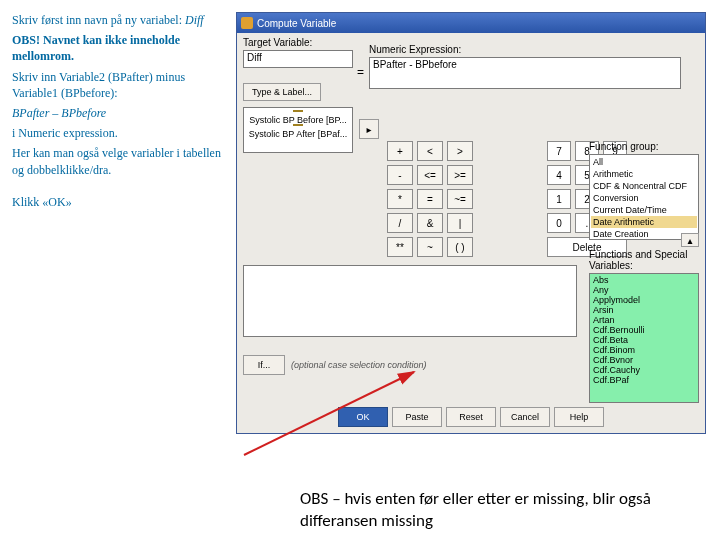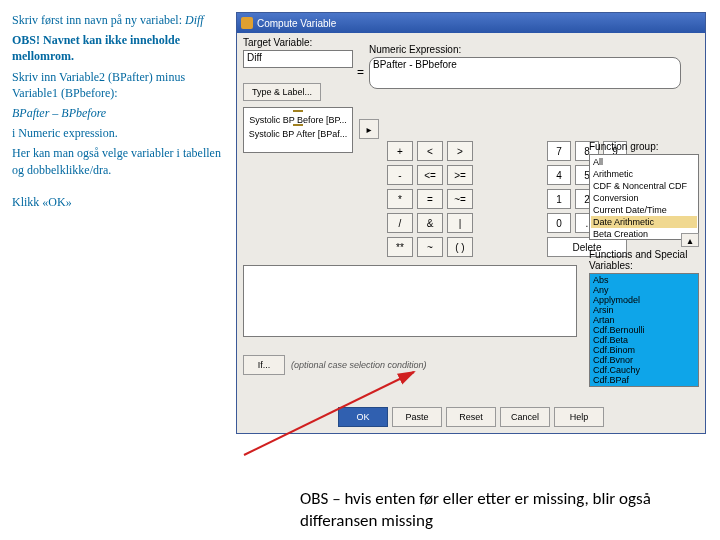--- a/index.html
+++ b/index.html
@@ -12,38 +12,38 @@
   
   .dialog { position: absolute; left: 236px; top: 12px; width: 470px; height: 422px; border: 1px solid #3b5998; background: #eceae5; font-size: 10px; }
   .titlebar { height: 20px; background: linear-gradient(#4b76c9,#2a55a8); color: #fff; display: flex; align-items: center; padding: 0 4px; }
   .titlebar .icon { width: 12px; height: 12px; background: #e0a030; border-radius: 2px; margin-right: 4px; }
   .dlg-body { position: relative; padding: 6px; height: calc(100% - 20px); }
   .lbl { font-size: 10px; color: #000; margin-bottom: 2px; }
   .field { background: #fff; border: 1px solid #7a7a7a; height: 18px; padding: 1px 3px; font-size: 10px; }
   .target-col { position: absolute; left: 6px; top: 4px; width: 110px; }
   .eq { position: absolute; left: 120px; top: 32px; font-size: 12px; }
   .numexp-col { position: absolute; left: 132px; top: 11px; width: 312px; }
-  .numexp-col .field { height: 32px; border-radius: 8px; }
+  .numexp-col .field { height: 32px; }
   .typelabel { position: absolute; left: 6px; top: 50px; width: 78px; height: 18px; background: #f3f0ea; border: 1px solid #999; font-size: 9px; text-align: center; line-height: 16px; }
   .varlist { position: absolute; left: 6px; top: 74px; width: 110px; height: 46px; background: #fff; border: 1px solid #7a7a7a; padding: 2px; overflow: hidden; }
   .varlist .row { display: flex; align-items: center; gap: 3px; font-size: 9px; height: 14px; flex-direction: column; }
   .varlist .vicon { width: 10px; height: 10px; background: #e8d070; border: 1px solid #a08020; }
   .movebtn { position: absolute; left: 122px; top: 86px; width: 20px; height: 20px; background: #f3f0ea; border: 1px solid #999; display:flex;align-items:center;justify-content:center; }
   .keypad { position: absolute; left: 150px; top: 108px; display: grid; grid-template-columns: repeat(5, 26px) 6px repeat(3, 24px); grid-auto-rows: 20px; gap: 4px; }
   .key { background: #f6f4ee; border: 1px solid #8a8a8a; font-size: 10px; display:flex; align-items:center; justify-content:center; }
   .key.num { background:#fff; }
   .gap { visibility:hidden; }
   .delete { grid-column: span 3; background:#fff; }
   
   .fgroup { position: absolute; right: 6px; top: 108px; width: 110px; }
   .fgroup .box { background:#fff; border:1px solid #7a7a7a; height: 86px; overflow:hidden; padding:1px; }
   .fgroup .box div { font-size:9px; padding:1px 2px; }
   .fgroup .box .sel { background:#f0d890; }
   .flist { position: absolute; right: 6px; top: 216px; width: 110px; }
-  .flist .box { background:#0ea5e9; border:1px solid #7a7a7a; height: 114px; overflow:hidden; padding:1px; }
+  .flist .box { background:#86efac; border:1px solid #7a7a7a; height: 130px; overflow:hidden; padding:1px; }
   .flist .box div { font-size:9px; padding:0 2px; }
   .upbtn { position:absolute; right:6px; top:200px; width:18px; height:14px; border:1px solid #999; background:#f3f0ea; display:flex;align-items:center;justify-content:center; }
   .descbox { position: absolute; left: 6px; top: 232px; width: 334px; height: 72px; background:#fff; border:1px solid #7a7a7a; }
   .ifrow { position:absolute; left:6px; top:322px; display:flex; align-items:center; gap:6px; }
   .ifrow .btn { width:42px; height:20px; background:#f3f0ea; border:1px solid #999; font-size:9px; display:flex;align-items:center;justify-content:center; }
   .ifrow .txt { font-size:9px; color:#555;font-style:italic; }
   .bottombtns { position:absolute; left:0; bottom:6px; width:100%; display:flex; justify-content:center; gap:4px; }
   .bottombtns .btn { width:50px; height:20px; background:#f3f0ea; border:1px solid #999; font-size:9px; display:flex;align-items:center;justify-content:center; }
   .bottombtns .ok { background:#3060b0; color:#fff; border-color:#244a86; }
   
@@ -142,21 +142,21 @@
 
     <div class="fgroup">
       <div class="lbl">Function group:</div>
       <div class="box">
         <div>All</div>
         <div>Arithmetic</div>
         <div>CDF &amp; Noncentral CDF</div>
         <div>Conversion</div>
         <div>Current Date/Time</div>
         <div class="sel">Date Arithmetic</div>
-        <div>Beta Creation</div>
+        <div>Date Creation</div>
       </div>
     </div>
     <div class="upbtn">▴</div>
     <div class="flist">
       <div class="lbl">Functions and Special Variables:</div>
       <div class="box">
         <div>Abs</div>
         <div>Any</div>
         <div>Applymodel</div>
         <div>Arsin</div>

